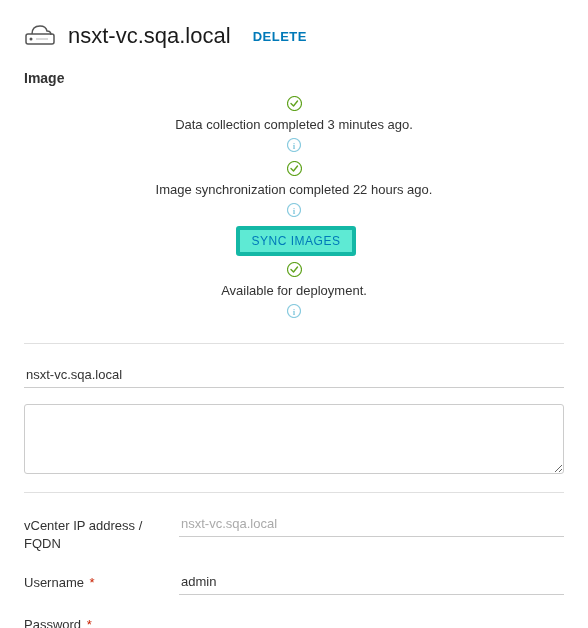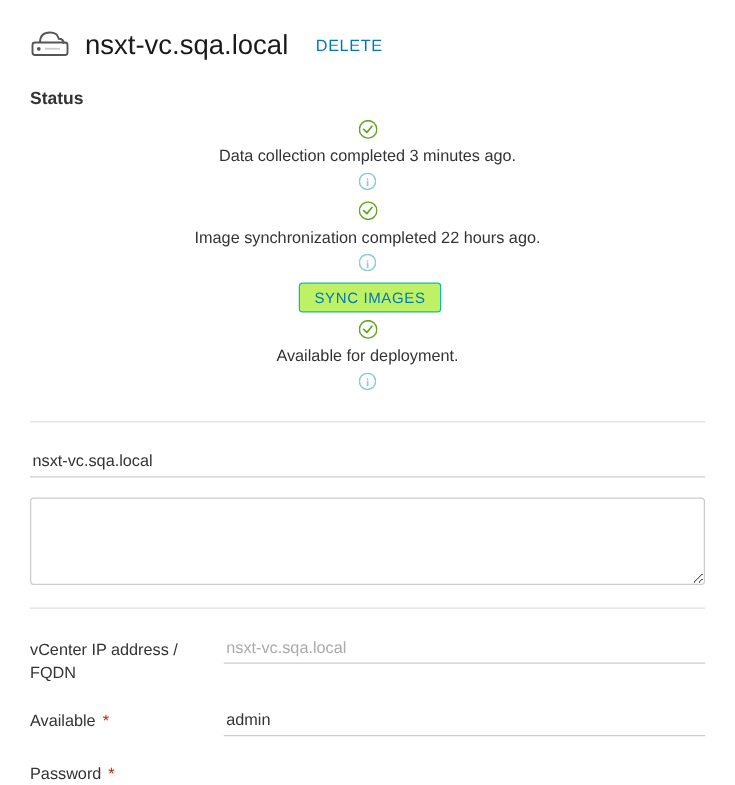--- a/index.html
+++ b/index.html
@@ -24,21 +24,21 @@
     }
     .header-title {
       font-size: 22px;
       font-weight: 400;
       color: #1a1a1a;
     }
     .delete-link {
       margin-left: 10px;
       color: #0079b8;
       font-size: 13px;
-      font-weight: 400;
+      font-weight: 700;
       letter-spacing: 0.5px;
       cursor: pointer;
       text-decoration: none;
     }
     .section-title {
       font-size: 14px;
       font-weight: 600;
       color: #333;
       margin-bottom: 10px;
     }
@@ -60,22 +60,22 @@
       font-size: 15px;
       display: flex;
       align-items: center;
     }
     .info-icon {
       color: #89cbdf;
       font-size: 13px;
       cursor: pointer;
     }
     .btn-outline {
-      border: 1px solid #14b8a6;
-      background: #bef264;
+      border: 4px solid #14b8a6;
+      background: #5eead4;
       color: #0079b8;
       padding: 4px 12px;
       font-size: 12px;
       font-weight: 500;
       letter-spacing: 0.5px;
       cursor: pointer;
       border-radius: 3px;
       margin-left: 4px;
     }
     .btn-disabled {
@@ -189,21 +189,21 @@
     <rect x="2" y="14" width="28" height="10" rx="2" fill="none" stroke="#555" stroke-width="1.5"></rect>
     <circle cx="7" cy="19" r="1.5" fill="#555"></circle>
     <line x1="12" y1="19" x2="24" y2="19" stroke="#ccc" stroke-width="1.5"></line>
     <path d="M8 14 Q8 6 16 6 Q22 6 23 11 Q27 11 27 15" stroke="#555" stroke-width="1.5" fill="none"></path>
   </svg>
   <span class="header-title">nsxt-vc.sqa.local</span>
   <a class="delete-link">DELETE</a>
 </div>
 
 <div>
-  <div class="section-title">Status</div>
+  <div class="section-title">Image</div>
   <ul class="status-list">
 
     <li class="status-item">
       <span class="status-icon-ok">
         <svg width="15" height="15" viewBox="0 0 15 15" fill="none">
             <circle cx="7.5" cy="7.5" r="7" stroke="#62a420" stroke-width="1.2" fill="none"></circle>
             <path d="M4 7.5l2.5 2.5 4-5" stroke="#62a420" stroke-width="1.4" fill="none" stroke-linecap="round" stroke-linejoin="round"></path>
           </svg>
       </span>
       <span>Data collection completed 3 minutes ago.</span>
@@ -264,21 +264,21 @@
 
 <div>
 
   <div class="form-group">
     <div class="vcenter-label-multiline">vCenter IP address / FQDN</div>
     <input type="text" class="form-control" placeholder="nsxt-vc.sqa.local" style="">
   </div>
 
   <div class="form-group">
     <div class="form-label">
-      <span>Available</span><span class="required"> *</span>
+      <span>Username</span><span class="required"> *</span>
     </div>
     <input type="text" class="form-control" value="admin" style="">
   </div>
 
   <div class="form-group">
     <div class="form-label">
       <span>Password</span><span class="required"> *</span>
     </div>
     <input type="password" class="form-control" style="">
   </div>

